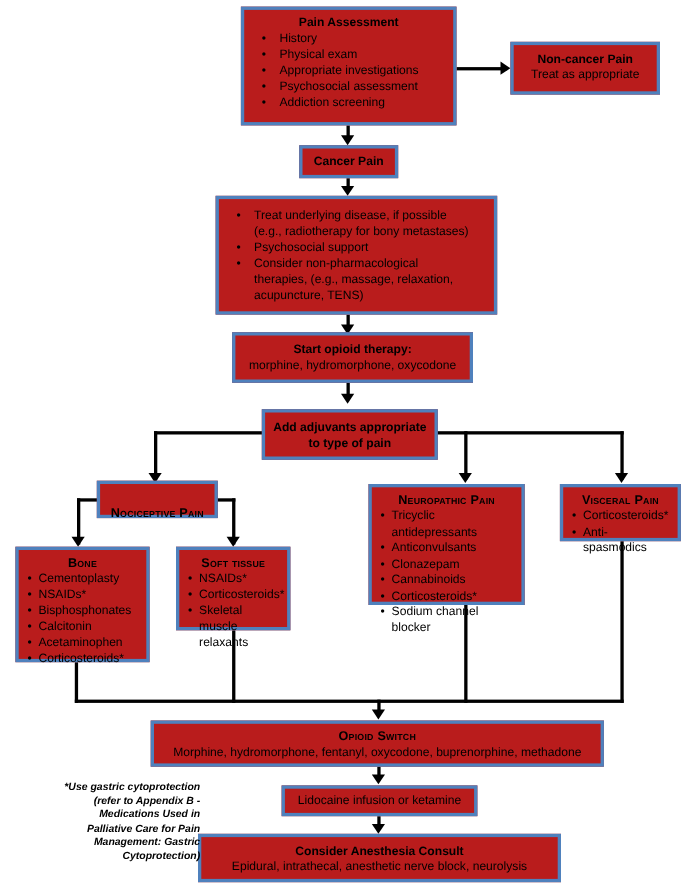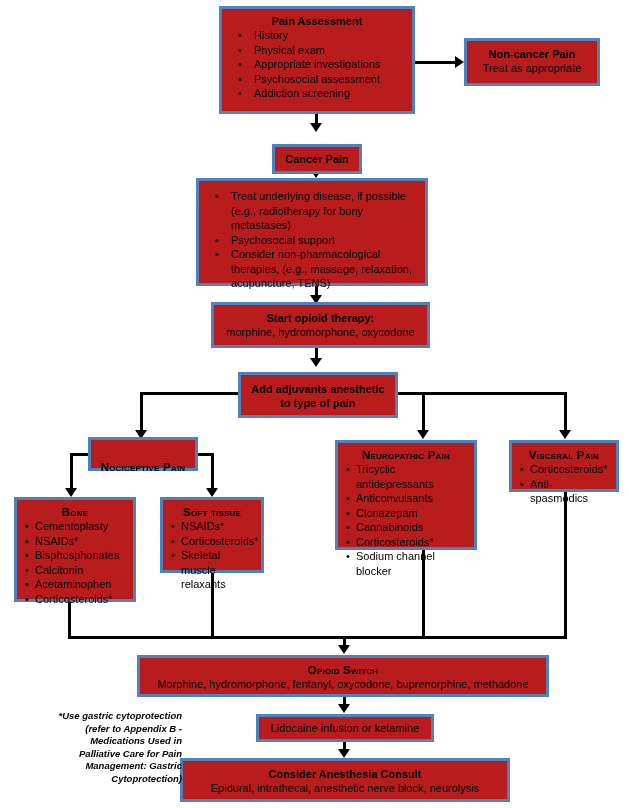--- a/index.html
+++ b/index.html
@@ -134,28 +134,28 @@
   <div class="arrow-right" style="left:455px; top:56px;"></div>
 
   <div class="box" style="left:464px; top:38px; width:136px; height:48px; padding:6px 4px;">
     <div class="title">Non-cancer Pain</div>
     <div class="sub">Treat as appropriate</div>
   </div>
 
   <div class="ln vln" style="left:315px; top:114px; width:3px; height:12px;"></div>
   <div class="arrow-down" style="left:310px; top:123px;"></div>
 
-  <div class="box" style="left:272px; top:132px; width:90px; height:30px;margin-top:12px;">
+  <div class="box" style="left:272px; top:132px; width:90px; height:30px;">
     <div class="title" style="line-height:24px;">Cancer Pain</div>
   </div>
 
   <div class="ln vln" style="left:315px; top:162px; width:3px; height:10px;"></div>
   <div class="arrow-down" style="left:310px; top:169px;"></div>
 
-  <div class="box pad" style="left:196px; top:178px; width:232px; height:108px;">
+  <div class="box pad" style="left:196px; top:178px; width:256px; height:108px;">
     <ul class="wide" style="padding-top:3px;">
       <li>
         <span>Treat underlying disease, if possible</span>
         <span class="cont">(e.g., radiotherapy for bony metastases)</span>
       </li>
       <li>Psychosocial support</li>
       <li>
         <span>Consider non-pharmacological</span>
         <span class="cont">therapies, (e.g., massage, relaxation,</span>
         <span class="cont">acupuncture, TENS)</span>
@@ -168,21 +168,21 @@
 
   <div class="box" style="left:211px; top:302px; width:219px; height:46px; padding:6px 4px;">
     <div class="title">Start opioid therapy:</div>
     <div class="sub">morphine, hydromorphone,  oxycodone</div>
   </div>
 
   <div class="ln vln" style="left:315px; top:348px; width:3px; height:15px;"></div>
   <div class="arrow-down" style="left:310px; top:358px;"></div>
 
   <div class="box" style="left:238px; top:372px; width:160px; height:46px; padding:7px 4px;">
-    <div class="title">Add adjuvants anesthetic</div>
+    <div class="title">Add adjuvants appropriate</div>
     <div class="title">to type of pain</div>
   </div>
 
   <div class="ln hln" style="left:140px; top:392px; width:99px;"></div>
   <div class="ln vln" style="left:140px; top:392px; height:44px;"></div>
   <div class="arrow-down" style="left:135px; top:430px;"></div>
 
   <div class="ln hln" style="left:397px; top:392px; width:170px;"></div>
   <div class="ln vln" style="left:422px; top:392px; height:44px;"></div>
   <div class="arrow-down" style="left:417px; top:430px;"></div>

